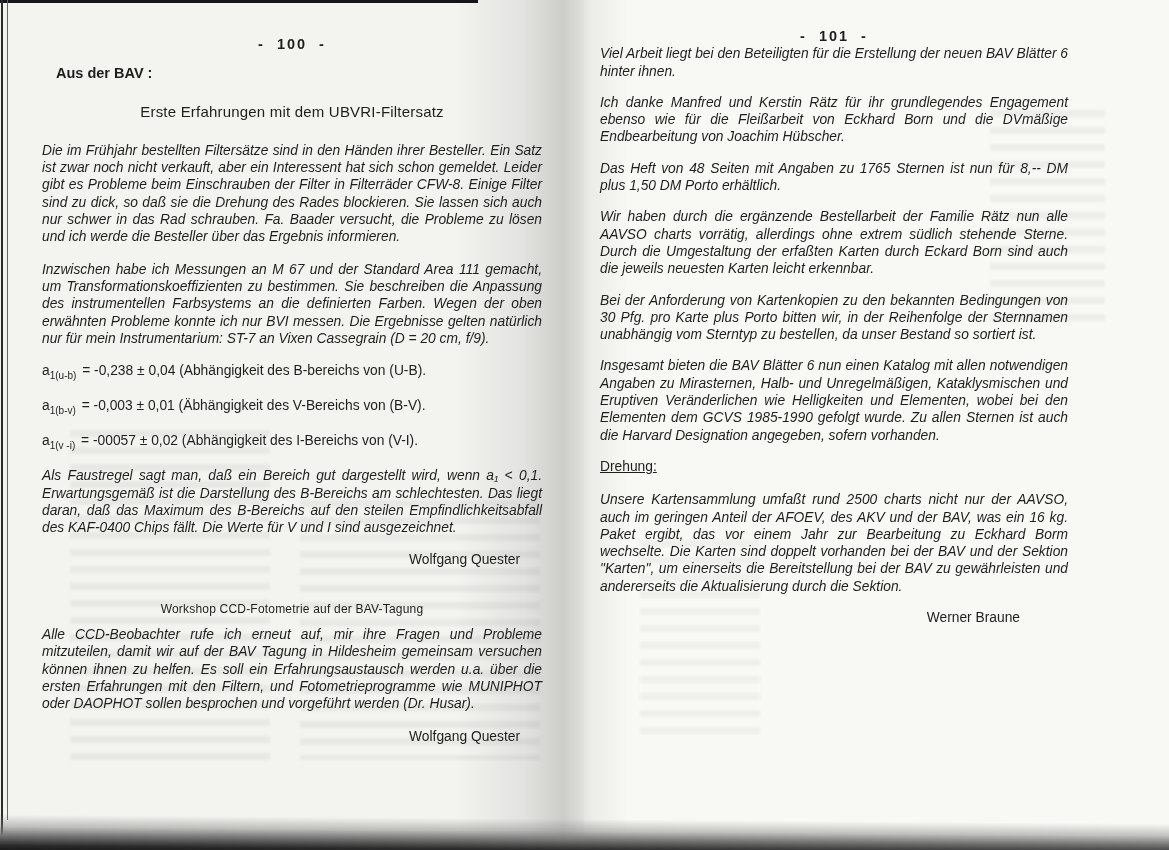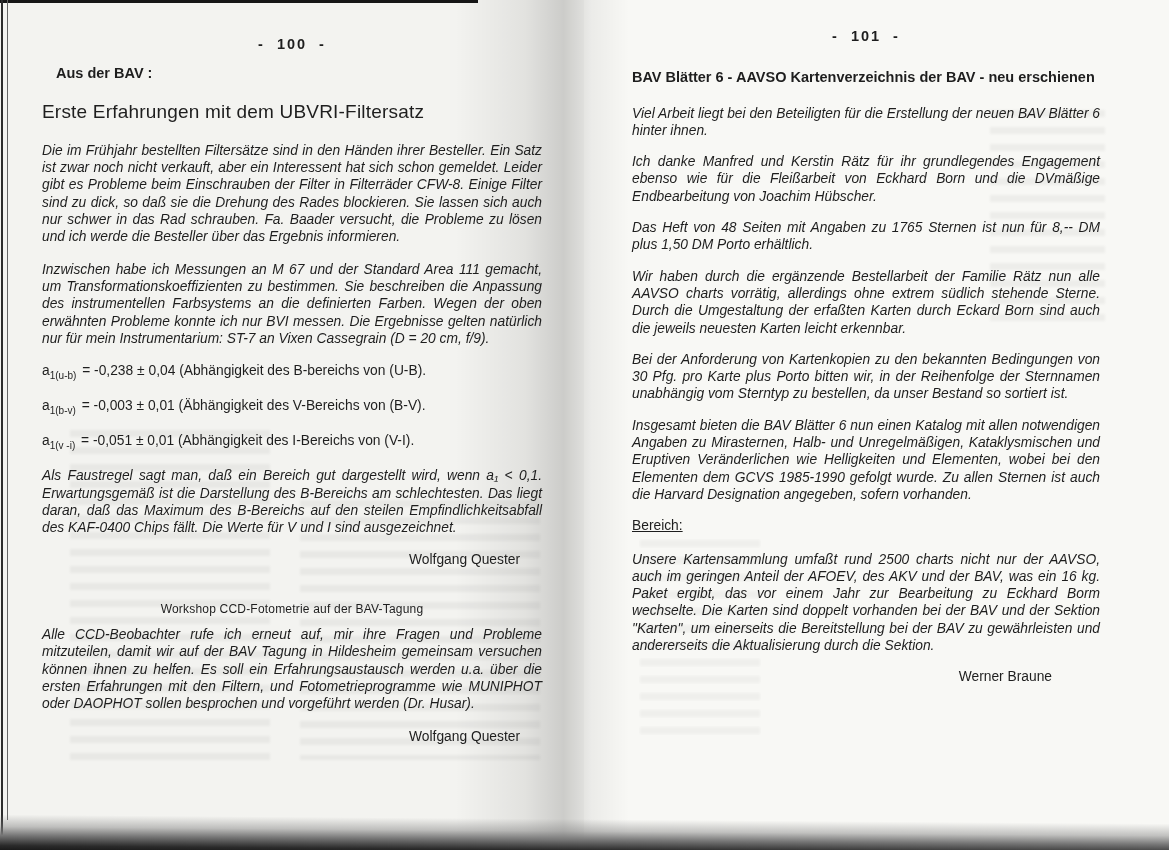--- a/index.html
+++ b/index.html
@@ -28,24 +28,24 @@
     position:absolute;z-index:1;pointer-events:none;filter:blur(1.3px);
     background:repeating-linear-gradient(180deg,rgba(70,70,70,0.06) 0px,rgba(70,70,70,0.06) 7px,rgba(0,0,0,0) 7px,rgba(0,0,0,0) 17px);
   }
   .ghost.g1{left:70px;top:430px;width:200px;height:330px;}
   .ghost.g2{left:300px;top:500px;width:240px;height:260px;}
   .ghost.g3{left:990px;top:110px;width:115px;height:220px;}
   .ghost.g4{left:640px;top:540px;width:120px;height:200px;opacity:.8;}
   
   .page-col{position:absolute;z-index:2;font-size:13.8px;line-height:17.3px;}
   .page-left{left:42px;top:36px;width:500px;}
-  .page-right{left:632px;top:28px;width:468px;}
+  .page-right{left:600px;top:28px;width:468px;}
   .pageno{text-align:center;font-weight:bold;font-size:14.5px;letter-spacing:2px;word-spacing:6px;}
   .kicker{font-weight:bold;font-size:14.5px;margin:12px 0 4px 14px;}
-  .title-centered{font-weight:400;font-size:19px;letter-spacing:.2px;margin:20px 0 22px;}
+  .title-centered{text-align:center;font-weight:400;font-size:15px;letter-spacing:.2px;margin:20px 0 22px;}
   .title-workshop{text-align:center;font-weight:400;font-size:12px;letter-spacing:.2px;margin:32px 0 8px;}
   .title-bold{font-weight:bold;font-size:14.5px;margin:24px 0 18px;}
   p.body-para{text-align:justify;margin:0 0 15px;font-style:italic;}
   .page-right p.body-para{margin:0 0 14px;}
   .formulas{margin:2px 0 8px;}
   .formula-row{margin:0 0 13px;white-space:nowrap;}
   .formula-row sub{font-size:10px;}
   .formula-rest{margin-left:2px;}
   .hinweis{text-decoration:underline;margin:4px 0 16px;}
   .sig{text-align:right;margin:2px 0 0;}
@@ -70,41 +70,40 @@
   <div class="pageno">- 100 -</div>
   <div class="kicker">Aus der BAV :</div>
 
   <div class="title-centered">Erste Erfahrungen mit dem UBVRI-Filtersatz</div>
   <p class="body-para">Die im Frühjahr bestellten Filtersätze sind in den Händen ihrer Besteller. Ein Satz ist zwar noch nicht verkauft, aber ein Interessent hat sich schon gemeldet. Leider gibt es Probleme beim Einschrauben der Filter in Filterräder CFW-8. Einige Filter sind zu dick, so daß sie die Drehung des Rades blockieren. Sie lassen sich auch nur schwer in das Rad schrauben. Fa. Baader versucht, die Probleme zu lösen und ich werde die Besteller über das Ergebnis informieren.</p>
   <p class="body-para">Inzwischen habe ich Messungen an M 67 und der Standard Area 111 gemacht, um Transformationskoeffizienten zu bestimmen. Sie beschreiben die Anpassung des instrumentellen Farbsystems an die definierten Farben. Wegen der oben erwähnten Probleme konnte ich nur BVI messen. Die Ergebnisse gelten natürlich nur für mein Instrumentarium: ST-7 an Vixen Cassegrain (D = 20 cm, f/9).</p>
 
   <div class="formulas">
     <div class="formula-row"><span>a</span><sub>1(u-b)</sub><span class="formula-rest"> = -0,238 ± 0,04  (Abhängigkeit des B-bereichs von (U-B).</span></div>
     <div class="formula-row"><span>a</span><sub>1(b-v)</sub><span class="formula-rest"> = -0,003 ± 0,01  (Äbhängigkeit des V-Bereichs von (B-V).</span></div>
-    <div class="formula-row"><span>a</span><sub>1(v -i)</sub><span class="formula-rest"> = -0,051 ± 0,01  (Abhängigkeit des I-Bereichs von (V-I).</span></div>
+    <div class="formula-row"><span>a</span><sub>1(v -i)</sub><span class="formula-rest"> = -00057 ± 0,02  (Abhängigkeit des I-Bereichs von (V-I).</span></div>
   </div>
 
   <p class="body-para">Als Faustregel sagt man, daß ein Bereich gut dargestellt wird, wenn a₁ &lt; 0,1. Erwartungsgemäß ist die Darstellung des B-Bereichs am schlechtesten. Das liegt daran, daß das Maximum des B-Bereichs auf den steilen Empfindlichkeitsabfall des KAF-0400 Chips fällt. Die Werte für V und I sind ausgezeichnet.</p>
   <div class="sig sig-left">Wolfgang Quester</div>
 
   <div class="title-workshop">Workshop CCD-Fotometrie auf der BAV-Tagung</div>
   <p class="body-para">Alle CCD-Beobachter rufe ich erneut auf, mir ihre Fragen und Probleme mitzuteilen, damit wir auf der BAV Tagung in Hildesheim gemeinsam versuchen können ihnen zu helfen. Es soll ein Erfahrungsaustausch werden u.a. über die ersten Erfahrungen mit den Filtern, und Fotometrieprogramme wie MUNIPHOT oder DAOPHOT sollen besprochen und vorgeführt werden (Dr. Husar).</p>
   <div class="sig sig-left">Wolfgang Quester</div>
 </div>
 
 <div class="page-col page-right">
   <div class="pageno">- 101 -</div>
-  <div class="title-bold">BAV Blätter 6 - AAVSO Kartenverzeichnis der BAV - neu erschienen</div>
 
   <p class="body-para">Viel Arbeit liegt bei den Beteiligten für die Erstellung der neuen BAV Blätter 6 hinter ihnen.</p>
   <p class="body-para">Ich danke Manfred und Kerstin Rätz für ihr grundlegendes Engagement ebenso wie für die Fleißarbeit von Eckhard Born und die DVmäßige Endbearbeitung von Joachim Hübscher.</p>
   <p class="body-para">Das Heft von 48 Seiten mit Angaben zu 1765 Sternen ist nun für 8,-- DM plus 1,50 DM Porto erhältlich.</p>
   <p class="body-para">Wir haben durch die ergänzende Bestellarbeit der Familie Rätz nun alle AAVSO charts vorrätig, allerdings ohne extrem südlich stehende Sterne. Durch die Umgestaltung der erfaßten Karten durch Eckard Born sind auch die jeweils neuesten Karten leicht erkennbar.</p>
   <p class="body-para">Bei der Anforderung von Kartenkopien zu den bekannten Bedingungen von 30 Pfg. pro Karte plus Porto bitten wir, in der Reihenfolge der Sternnamen unabhängig vom Sterntyp zu bestellen, da unser Bestand so sortiert ist.</p>
   <p class="body-para">Insgesamt bieten die BAV Blätter 6 nun einen Katalog mit allen notwendigen Angaben zu Mirasternen, Halb- und Unregelmäßigen, Kataklysmischen und Eruptiven Veränderlichen wie Helligkeiten und Elementen, wobei bei den Elementen dem GCVS 1985-1990 gefolgt wurde. Zu allen Sternen ist auch die Harvard Designation angegeben, sofern vorhanden.</p>
 
-  <div class="hinweis">Bereich:</div>
+  <div class="hinweis">Drehung:</div>
   <p class="body-para">Unsere Kartensammlung umfaßt rund 2500 charts nicht nur der AAVSO, auch im geringen Anteil der AFOEV, des AKV und der BAV, was ein 16 kg. Paket ergibt, das vor einem Jahr zur Bearbeitung zu Eckhard Borm wechselte. Die Karten sind doppelt vorhanden bei der BAV und der Sektion "Karten", um einerseits die Bereitstellung bei der BAV zu gewährleisten und andererseits die Aktualisierung durch die Sektion.</p>
 
   <div class="sig sig-right">Werner Braune</div>
 </div>
 
 <div class="bottom-band"></div>
 
 </body></html>

